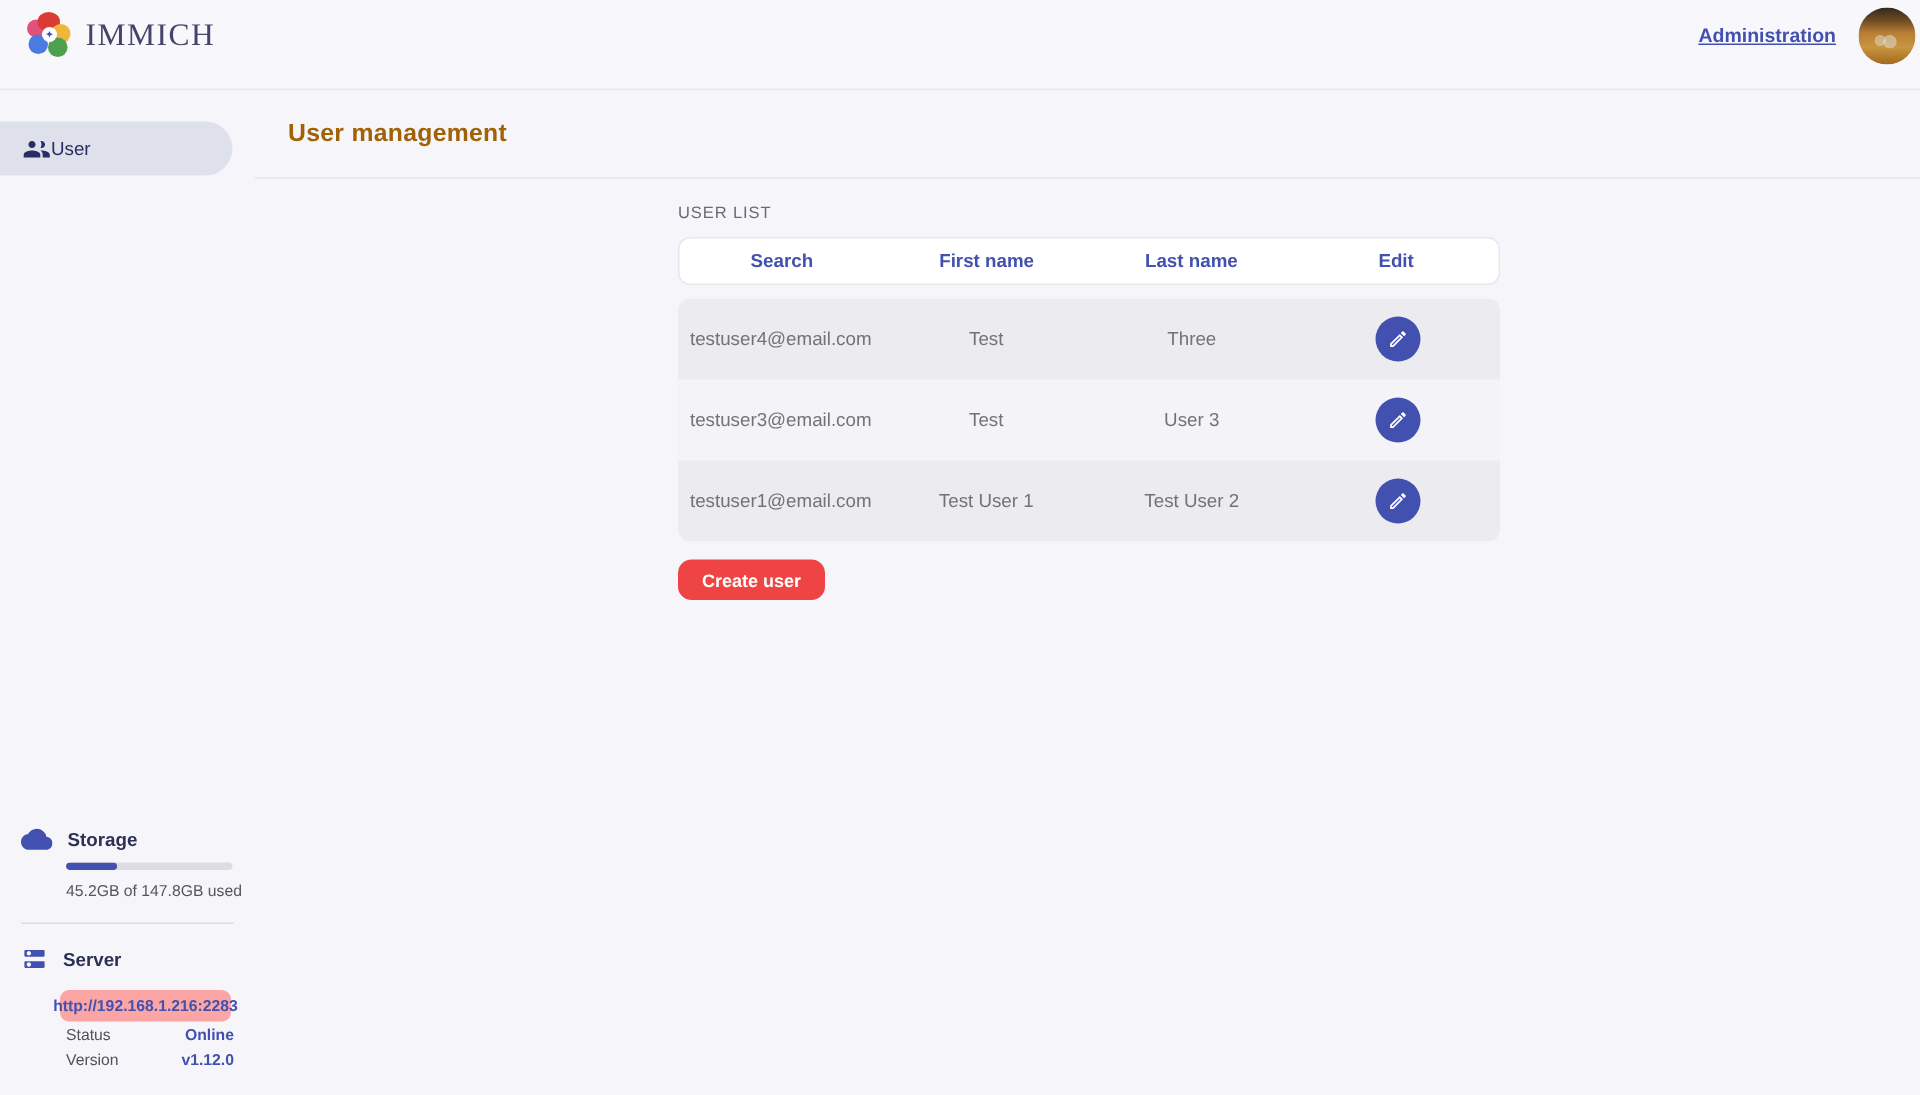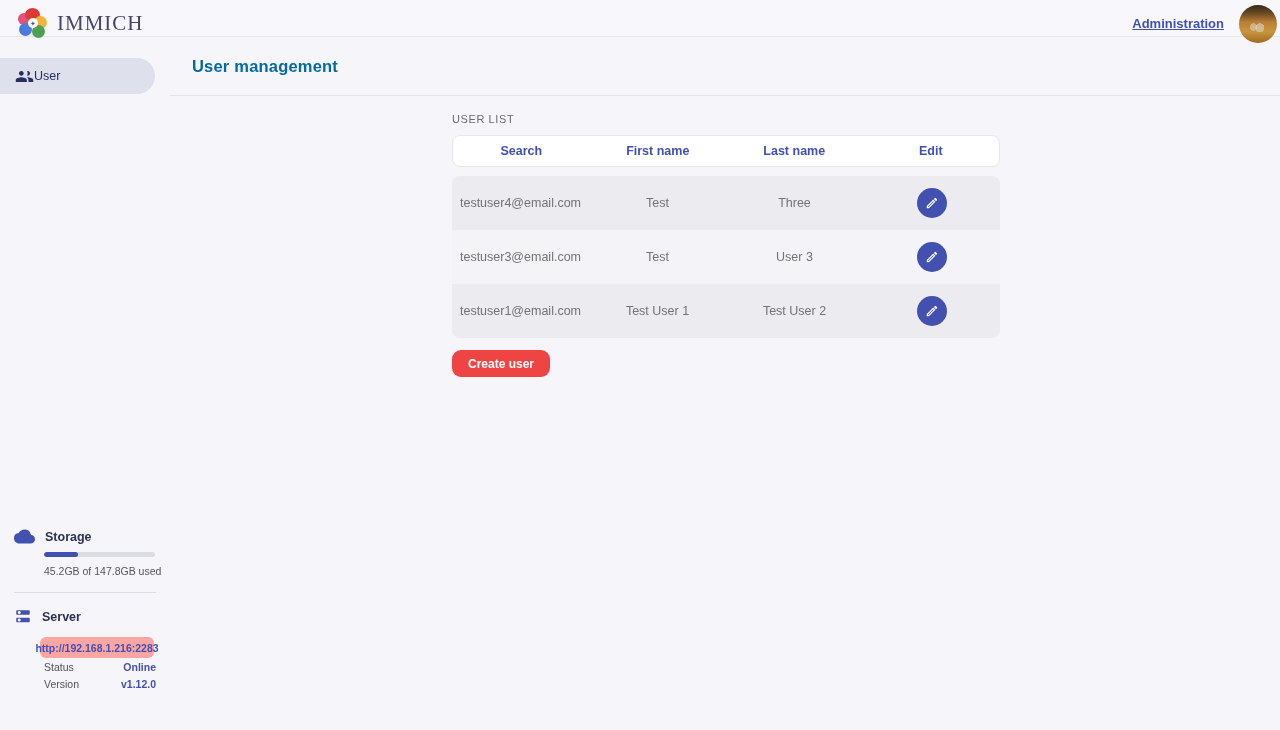--- a/index.html
+++ b/index.html
@@ -4,21 +4,21 @@
 <style>
   * { margin:0; padding:0; box-sizing:border-box; }
   html,body { width:1280px; height:730px; overflow:hidden; }
   body {
     font-family:"Liberation Sans", sans-serif;
     background:#f6f6fa;
     color:#54555e;
   }
   
   header {
-    position:relative; height:37px; background:#f8f8fc;
+    position:relative; height:60px; background:#f8f8fc;
     border-bottom:1px solid #e7e7ee;
   }
   .brand { position:absolute; left:18px; top:8px; display:flex; align-items:center; gap:9px; }
   .logo { position:relative; width:30px; height:30px; }
   .logo i { position:absolute; border-radius:50%; }
   .petal-red    { width:15px; height:13px; left:7px;  top:0;    background:#da3b34; }
   .petal-yellow { width:13px; height:13px; left:16px; top:8px;  background:#f2b53c; }
   .petal-green  { width:13px; height:13px; left:14px; top:17px; background:#4da04f; }
   .petal-blue   { width:13px; height:13px; left:1px;  top:15px; background:#4b7be0; }
   .petal-pink   { width:12px; height:12px; left:0;    top:5px;  background:#e0527a; }
@@ -74,21 +74,21 @@
   .kv { margin:0 0 0 30px; width:112px; display:flex; justify-content:space-between; align-items:center; height:17px; }
   .kv:first-of-type { margin-top:9px; }
   .kv .k { font-size:10.5px; color:#50525c; }
   .kv .v { font-size:10.5px; font-weight:700; color:#4250af; }
   
   main { flex:1; display:flex; flex-direction:column; }
   .page-header {
     height:59px; display:flex; align-items:center; padding-left:22px;
     border-bottom:1px solid #e4e4ea;
   }
-  .page-header h1 { font-size:16.5px; font-weight:600; color:#0369a1; letter-spacing:.2px; }
+  .page-header h1 { font-size:16.5px; font-weight:600; color:#a16207; letter-spacing:.2px; }
   .content { padding:17px 0 0 282px; }
   .section-label {
     font-size:11px; color:#6a6a75; letter-spacing:.6px; font-weight:500; margin-bottom:10px;
   }
   .table { width:548px; }
   .thead {
     display:grid; grid-template-columns:repeat(4,1fr); height:32px; align-items:center; justify-items:center;
     background:#ffffff; border:1px solid #e7e7ed; border-radius:8px;
   }
   .thead span { font-size:12.5px; font-weight:700; color:#4250af; }

